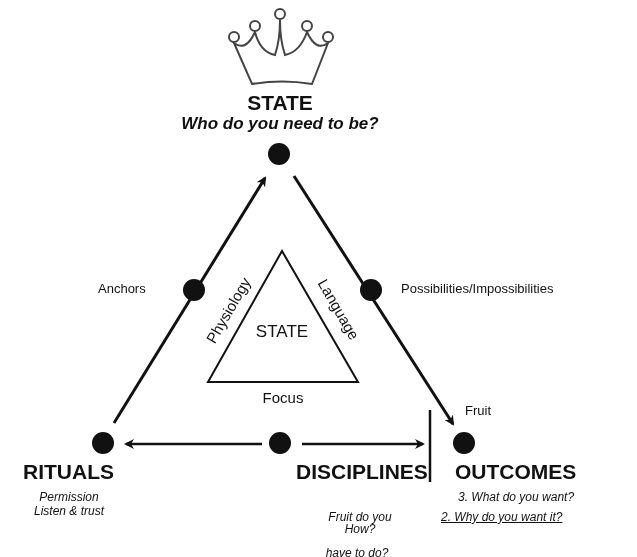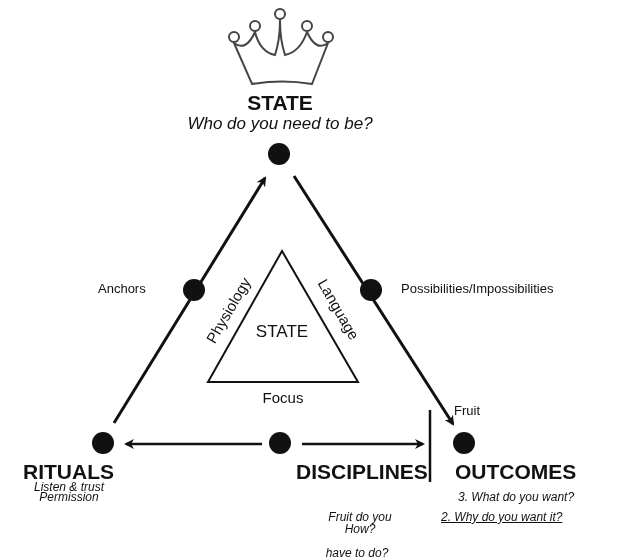--- a/index.html
+++ b/index.html
@@ -46,29 +46,29 @@
 
   <polygon points="282,251 208,382 358,382" fill="none" stroke="#111" stroke-width="2"></polygon>
 
   <text x="0" y="0" font-family="Liberation Sans, sans-serif" font-size="15" fill="#111" text-anchor="middle" transform="translate(233,313) rotate(-60)">Physiology</text>
   <text x="0" y="0" font-family="Liberation Sans, sans-serif" font-size="15" fill="#111" text-anchor="middle" transform="translate(334,312) rotate(60)">Language</text>
   <text x="282" y="337" font-family="Liberation Sans, sans-serif" font-size="17" fill="#111" text-anchor="middle">STATE</text>
   <text x="283" y="403" font-family="Liberation Sans, sans-serif" font-size="15" fill="#111" text-anchor="middle">Focus</text>
 </svg>
 
 <div class="t bold-title center" style="left:230px; top:91px; width:100px;">STATE</div>
-<div class="t ital center" style="left:170px; top:114px; width:220px; font-size:17px;">Who do you need to be?</div>
+<div class="t ital center" style="left:170px; top:114px; width:220px; font-size:17px;font-weight:bold;">Who do you need to be?</div>
 
 <div class="t lbl" style="left:98px; top:281px;">Anchors</div>
 <div class="t lbl" style="left:401px; top:281px;">Possibilities/Impossibilities</div>
-<div class="t lbl" style="left:454px; top:403px;">Fruit</div>
+<div class="t lbl" style="left:465px; top:403px;">Fruit</div>
 
 <div class="t bold-title" style="left:23px; top:460px;">RITUALS</div>
 <div class="t ital center" style="left:10px; top:490px; width:118px;">Permission</div>
-<div class="t ital center" style="left:10px; top:480px; width:118px;">Listen &amp; trust</div>
+<div class="t ital center" style="left:10px; top:504px; width:118px;">Listen &amp; trust</div>
 
 <div class="t bold-title" style="left:296px; top:460px;">DISCIPLINES</div>
 <div class="t ital center" style="left:300px; top:490px; width:120px;margin-top:32px;">How?</div>
 <div class="t ital center" style="left:300px; top:510px; width:120px;">Fruit do you</div>
 <div class="t ital center" style="left:297px; top:530px; width:120px;margin-top:16px;">have to do?</div>
 
 <div class="t bold-title" style="left:455px; top:460px;">OUTCOMES</div>
 <div class="t ital" style="left:458px; top:490px;">3. What do you want?</div>
 <div class="t ital" style="left:441px; top:510px;text-decoration:underline;">2. Why do you want it?</div>
 

